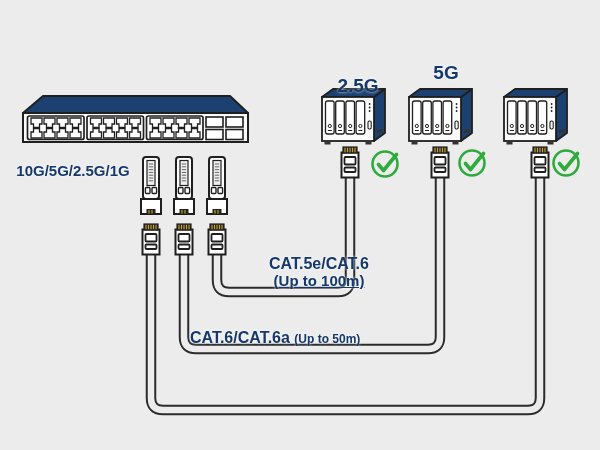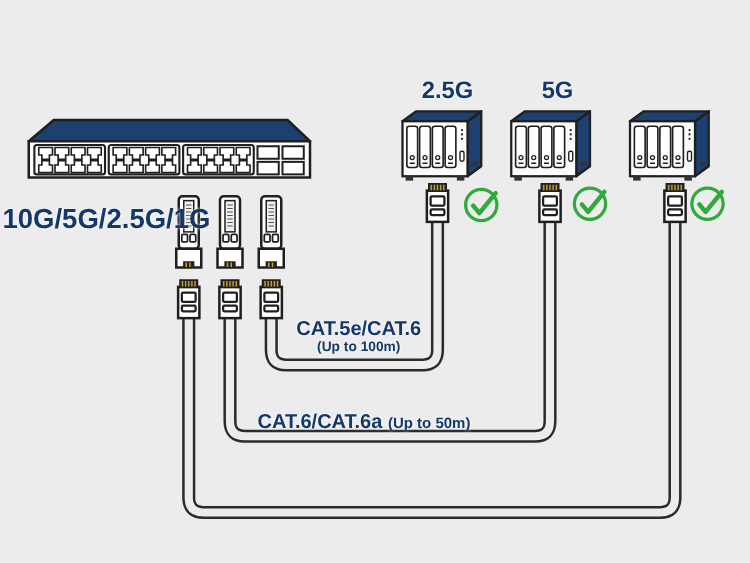--- a/index.html
+++ b/index.html
@@ -7,25 +7,25 @@
     position:relative;width:600px;height:450px;background:#ececec;overflow:hidden;
     font-family:"Liberation Sans",sans-serif;
   }
   .lbl{position:absolute;color:#14386b;font-weight:700;text-align:center;
        text-shadow:0 0 3px rgba(255,255,255,.9);}
   .lbl .big{font-size:16px;}
   .lbl .small{font-size:12px;}
   .title-switch{left:26px;top:66px;width:240px;font-size:20px;}
   .nas-title{left:345px;top:40px;width:200px;font-size:19px;}
   .nas-speed{top:62px;width:100px;font-size:19px;}
-  .speed-0{left:308px;} .speed-1{left:396px;} .speed-2{left:486px;}
-  .auto-sense{left:2px;top:163px;width:142px;font-size:22px;line-height:1.1;}
-  .cat1{left:212px;top:256px;width:150px;line-height:1.05;}
-  .cat1 .small{font-size:11px;}
-  .cat2{left:206px;top:329px;width:260px;text-align:left;white-space:nowrap;}
+  .speed-0{left:308px;margin-top:13px;} .speed-1{left:396px;} .speed-2{left:486px;}
+  .auto-sense{left:2px;top:163px;width:142px;font-size:15px;line-height:1.1;}
+  .cat1{left:212px;top:256px;width:150px;line-height:1.05;padding-left:32px;}
+  .cat1 .small{font-size:15px;text-decoration:underline;}
+  .cat2{left:190px;top:329px;width:260px;text-align:left;white-space:nowrap;}
   .cat3{left:197px;top:387px;width:260px;text-align:left;white-space:nowrap;}
   svg{position:absolute;left:0;top:0;}
 </style>
 </head>
 <body>
 
 <div class="canvas">
 
   <svg width="600" height="450" viewBox="0 0 600 450">
     <defs>

